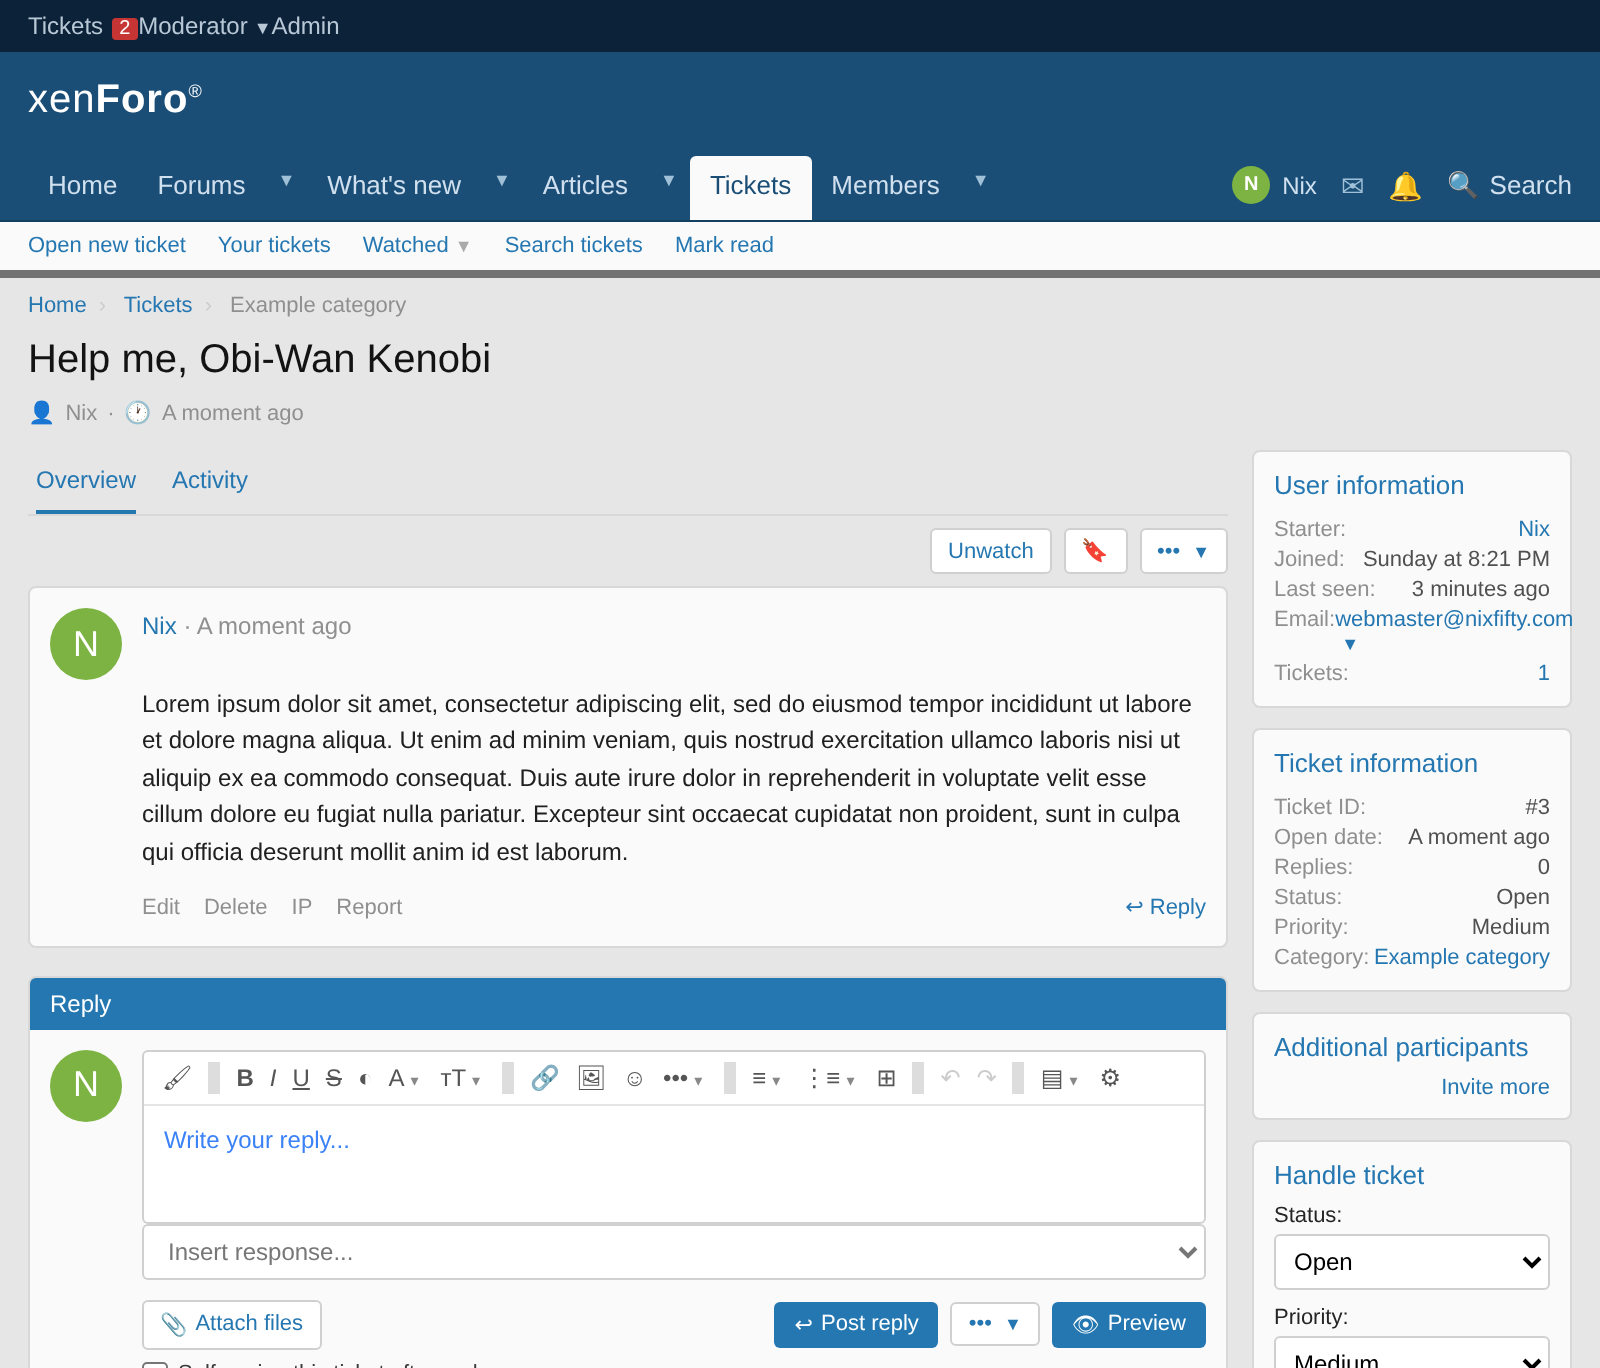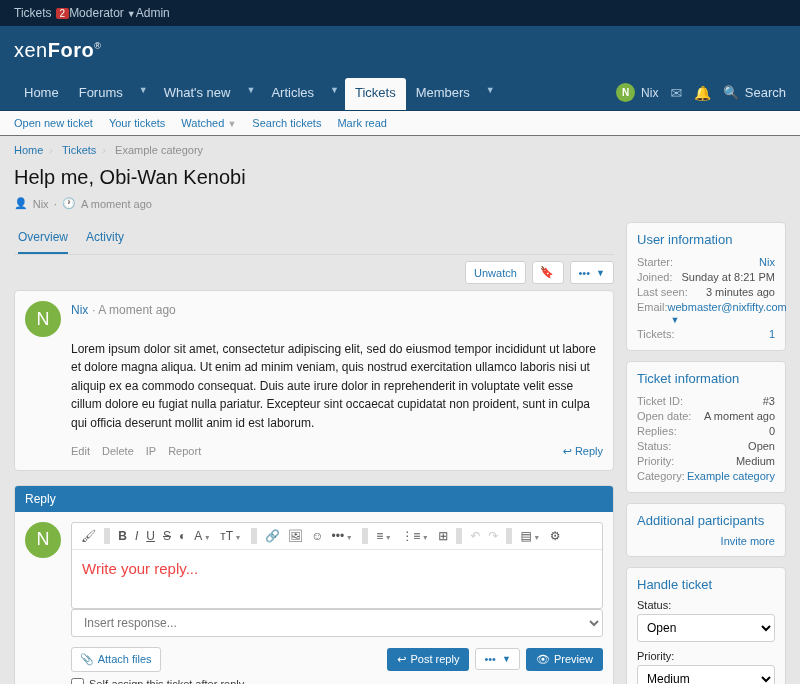--- a/index.html
+++ b/index.html
@@ -15,21 +15,21 @@
 .navbar{background:#1a4e77;display:flex;align-items:center;padding:0 14px;border-bottom:1px solid #14405f}
 .navbar .navleft{display:flex;flex:1}
 .navtab{color:#d0e0ef;padding:10px 10px;font-size:13px;display:flex;align-items:center;gap:4px}
 .navtab.active{background:#fafafa;color:#1a4e77;border-radius:3px 3px 0 0;margin-top:3px;padding-top:7px;font-weight:500}
 .navbar .navdrop{color:#a0c0d8;font-size:9px;padding:10px 6px}
 .navright{display:flex;align-items:center;gap:12px;color:#d0e0ef}
 .user{display:flex;align-items:center;gap:6px}
 .avatar-tiny{background:#7cb342;color:#fff;width:19px;height:19px;border-radius:50%;display:flex;align-items:center;justify-content:center;font-size:10px;font-weight:bold}
 .iconbtn{color:#a0c0d8;font-size:14px}
 .search{display:flex;align-items:center;gap:5px;color:#d0e0ef;font-size:13px}
-.subnav{background:#fafafa;border-bottom:1px solid #737373;display:flex;gap:16px;padding:6px 14px;font-size:11px}
+.subnav{background:#fafafa;border-bottom:4px solid #737373;display:flex;gap:16px;padding:6px 14px;font-size:11px}
 .subnav a{color:#2577b1}
 .subnav .sep{color:#aaa;font-size:9px}
 .breadcrumb{padding:8px 14px;font-size:11px;color:#9e9e9e}
 .breadcrumb a{color:#2577b1}
 .breadcrumb a.current{color:#8f8f8f}
 .breadcrumb .s{color:#ccc;margin:0 6px}
 .pagetitle{padding:2px 14px 8px;font-size:20px;font-weight:400;color:#131313}
 .meta{padding:0 14px 12px;font-size:11px;color:#8f8f8f;display:flex;align-items:center;gap:5px}
 .icn{display:inline-block;font-size:11px}
 .main{display:flex;gap:12px;padding:0 14px 14px}
@@ -51,21 +51,21 @@
 .postfoot .sp{flex:1}
 .postfoot .reply{color:#2577b1;display:flex;align-items:center;gap:3px}
 .replyblock{margin-top:14px;border:1px solid #d8d8d8;border-radius:4px;overflow:hidden}
 .rhead{background:#2577b1;color:#fff;padding:6px 10px;font-size:12px;font-weight:500}
 .rbody{display:flex;gap:10px;padding:10px;background:#fafafa}
 .editor{flex:1;border:1px solid #d0d0d0;border-radius:3px;background:#fff}
 .etool{display:flex;gap:2px;align-items:center;padding:4px 6px;border-bottom:1px solid #e5e5e5;flex-wrap:nowrap}
 .etool span{color:#555;font-size:12px;padding:2px 3px}
 .etool .tiny{font-size:8px;color:#888}
 .etool .div{width:1px;height:16px;background:#ddd;margin:0 3px}
-.etext{padding:10px;color:#ef4444;font-size:15px;min-height:58px}
+.etext{padding:10px;color:#3b82f6;font-size:12px;min-height:58px}
 .insert{margin-top:0;display:flex}
 .insert select{flex:1;border:1px solid #d0d0d0;padding:5px 8px;font-size:12px;border-radius:3px;color:#777;background:#fff}
 .actions{display:flex;margin-top:10px;align-items:center;gap:6px}
 .attach{border:1px solid #d0d0d0;border-radius:3px;background:#fff;color:#2577b1;font-size:11px;padding:5px 8px;display:flex;align-items:center;gap:4px}
 .sp{flex:1}
 .bbtn{background:#2577b1;color:#fff;border:none;border-radius:3px;padding:5px 10px;font-size:11px;display:flex;align-items:center;gap:4px}
 .self{display:flex;margin-top:6px;font-size:11px;color:#3a3a3a;align-items:center;gap:5px}
 .card{background:#fafafa;border:1px solid #d8d8d8;border-radius:4px;padding:9px 10px}
 .card h3{color:#2577b1;font-size:13px;font-weight:400;margin-bottom:7px}
 .card .row{display:flex;justify-content:space-between;font-size:11px;color:#8f8f8f;padding:1.5px 0}

